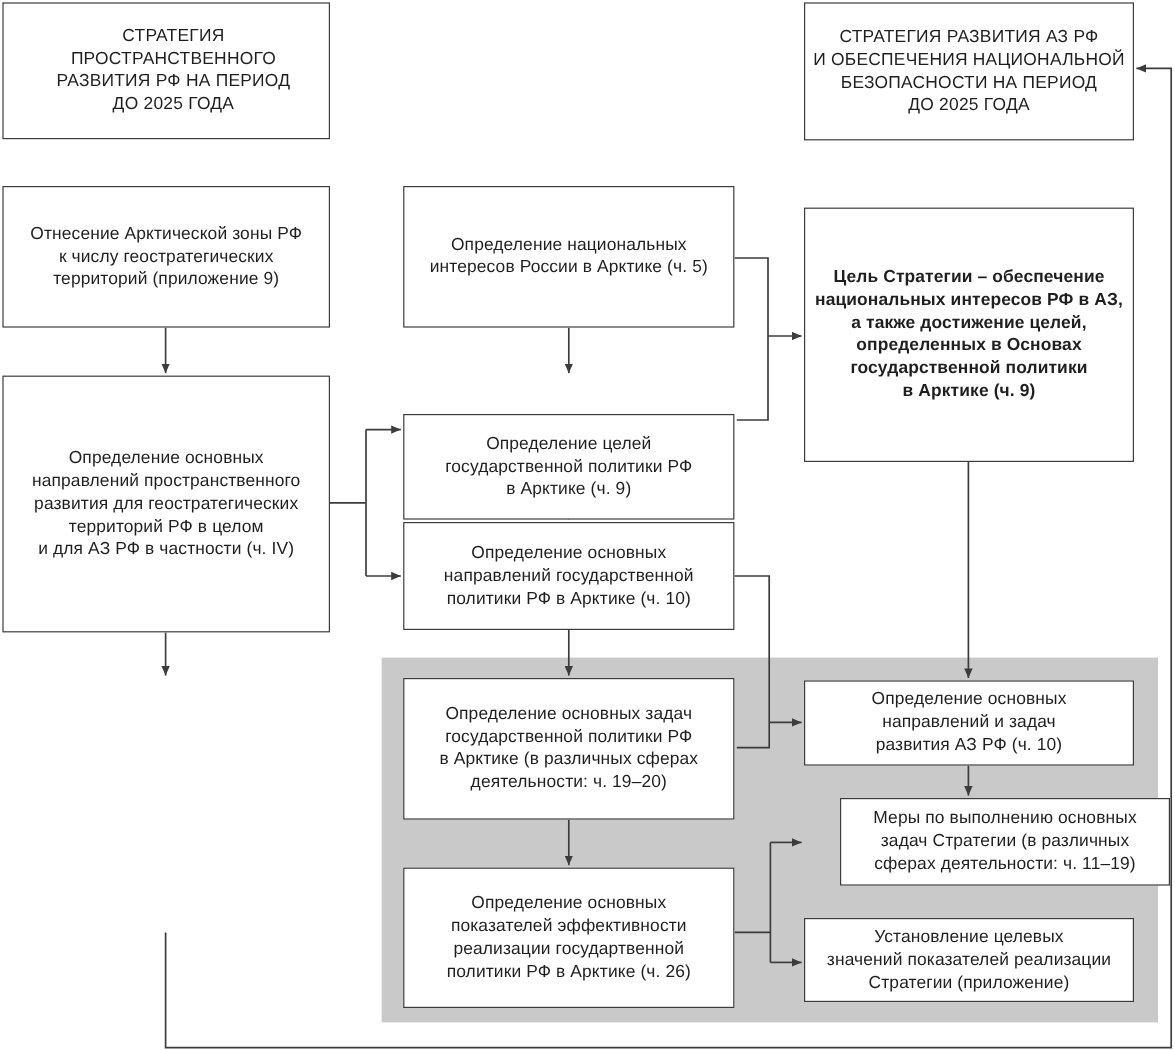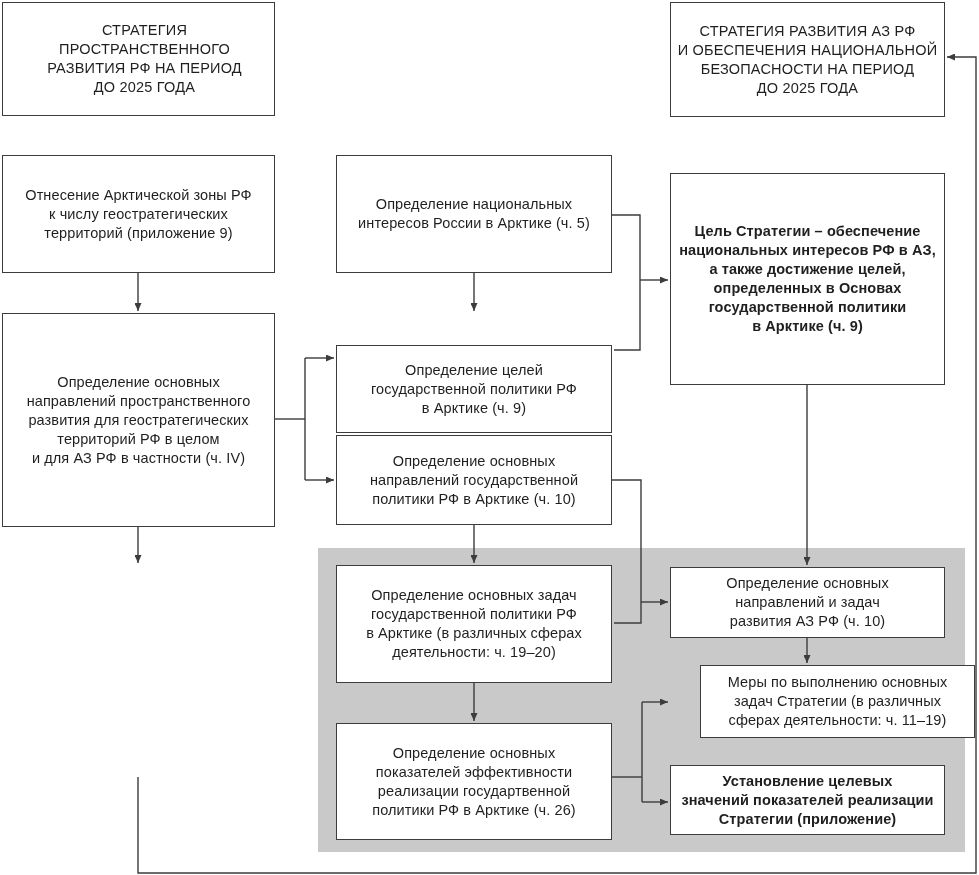--- a/index.html
+++ b/index.html
@@ -132,17 +132,17 @@
 а также достижение целей,
 определенных в Основах
 государственной политики
 в Арктике (ч. 9)</div>
   <div class="node" style="left:670px; top:567px; width:275px; height:71px;">Определение основных
 направлений и задач
 развития АЗ РФ (ч. 10)</div>
   <div class="node" style="left:670px; top:665px; width:275px; height:73px;margin-left:30px;">Меры по выполнению основных
 задач Стратегии (в различных
 сферах деятельности: ч. 11–19)</div>
-  <div class="node" style="left:670px; top:765px; width:275px; height:70px;font-weight:bold;">Установление целевых
+  <div class="node" style="left:670px; top:765px; width:275px; height:70px;">Установление целевых
 значений показателей реализации
 Стратегии (приложение)</div>
 
 </div>
 
 </body></html>

